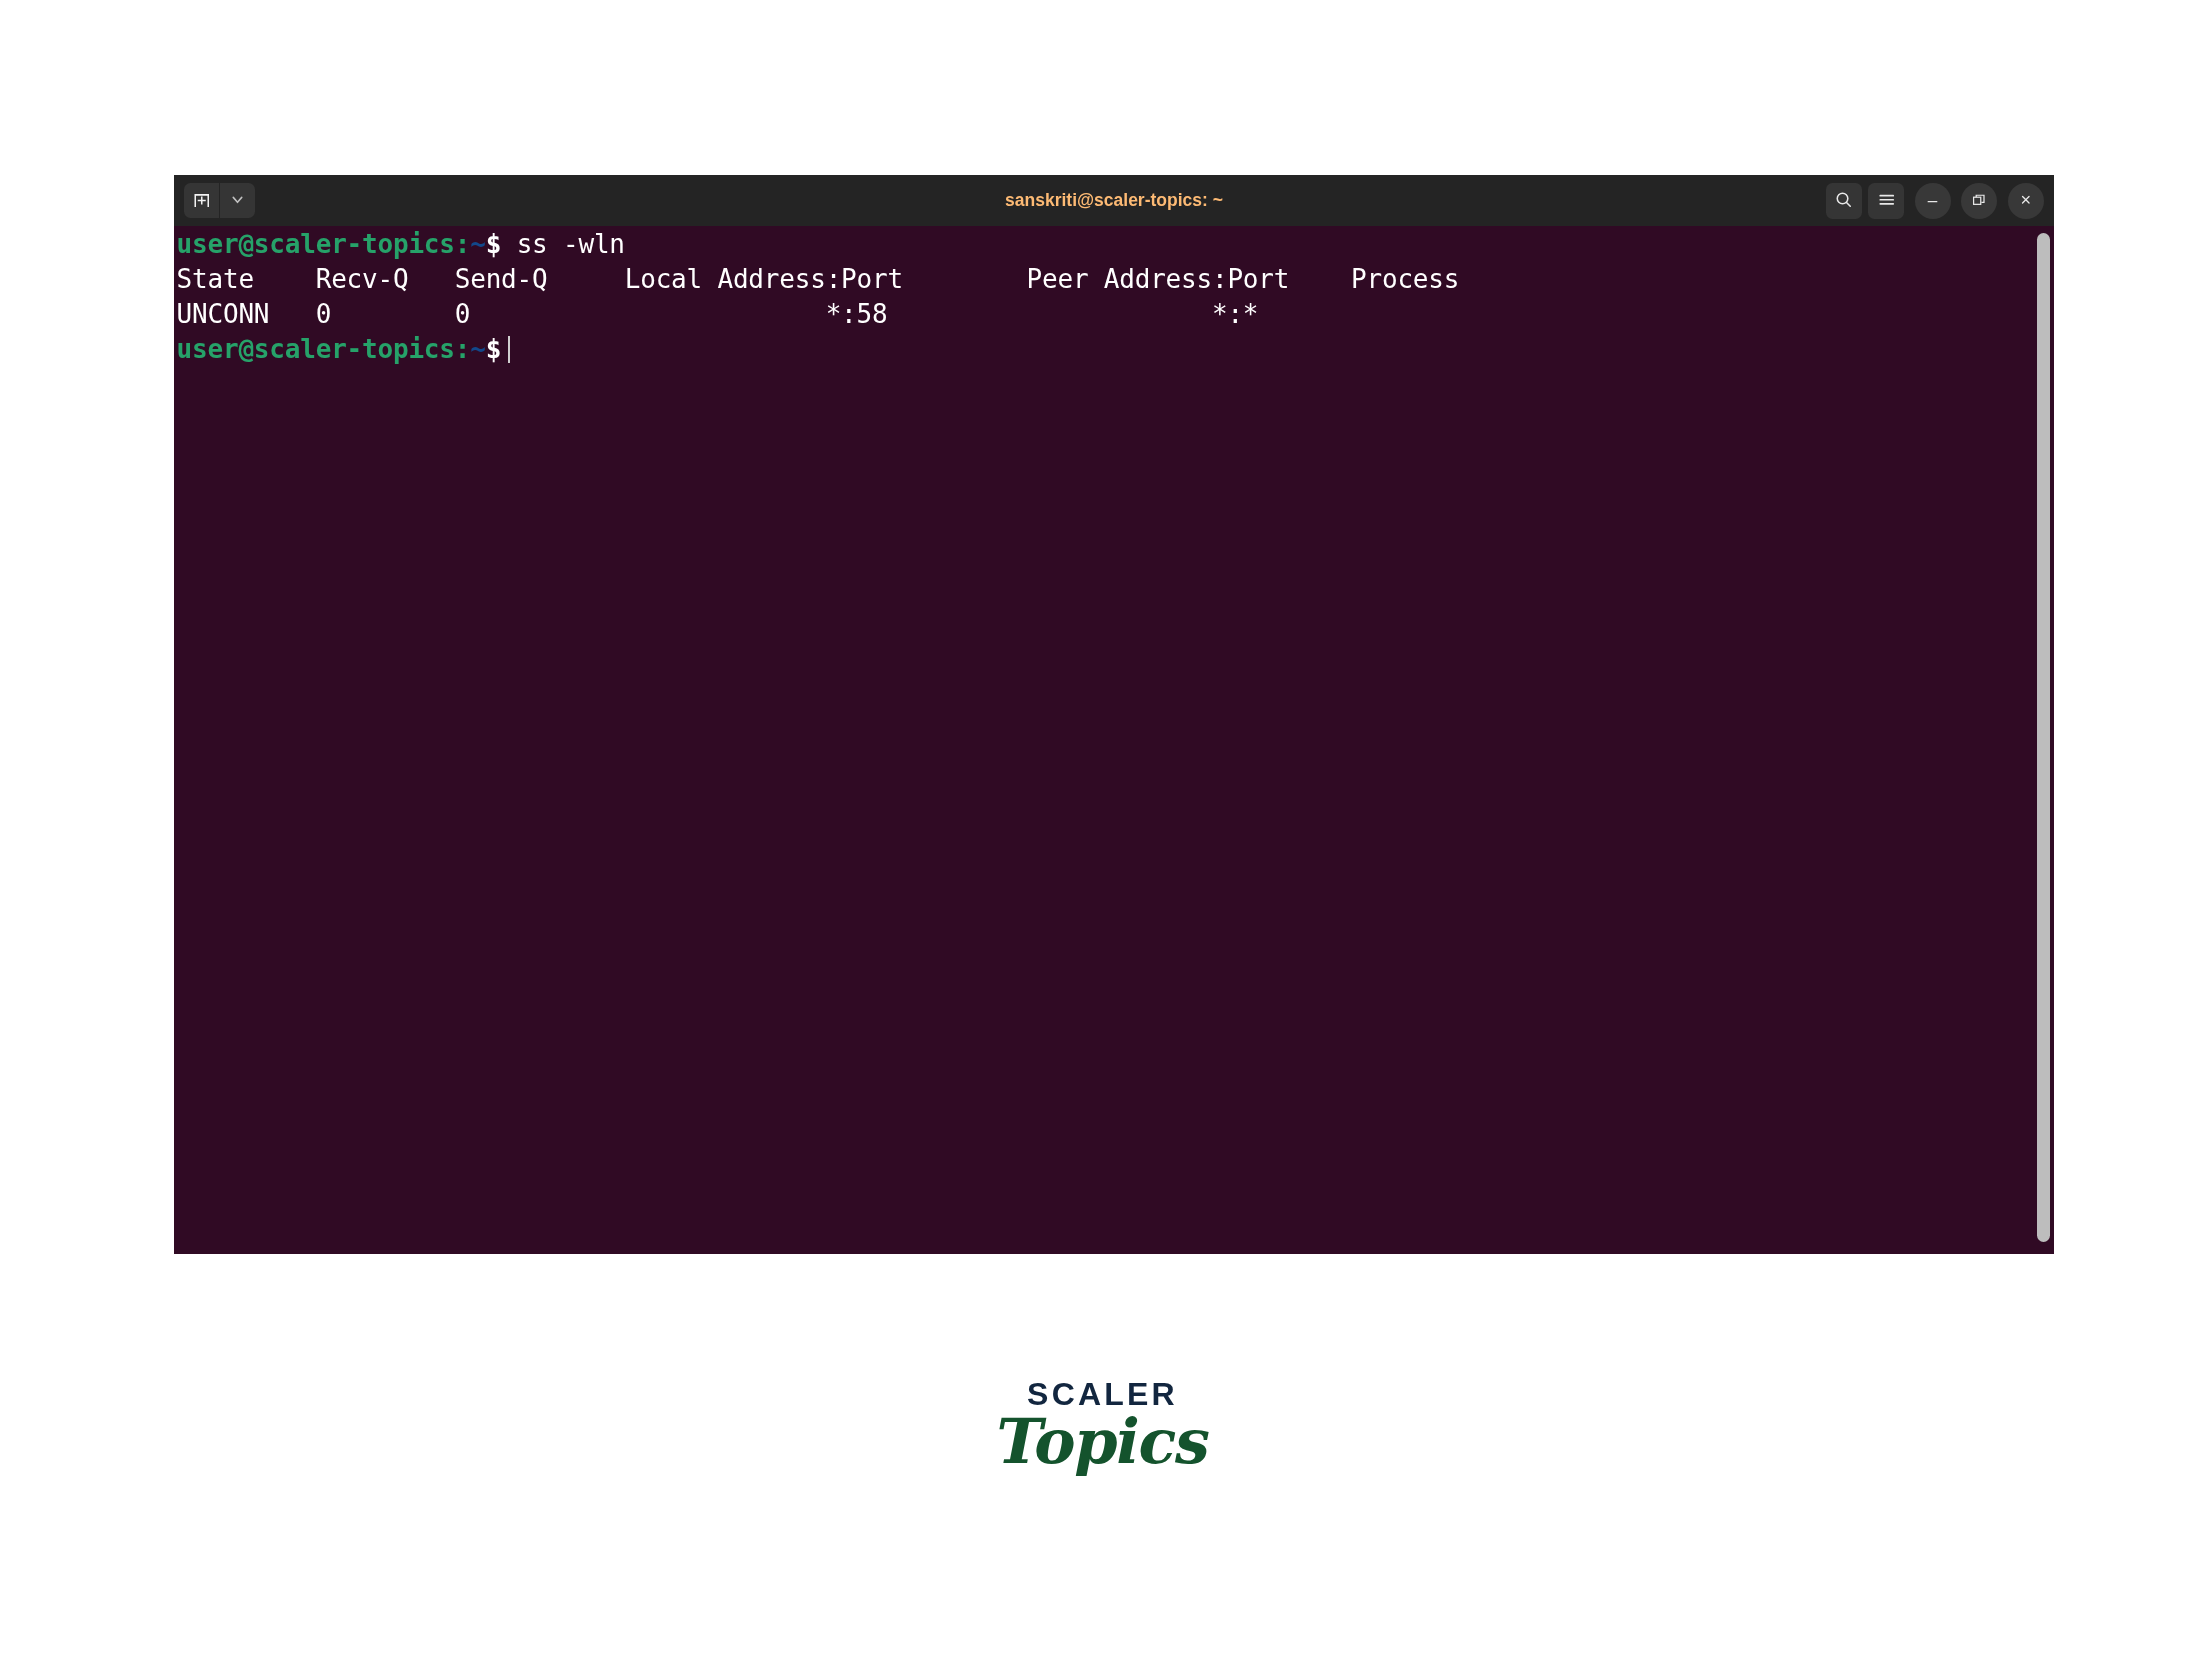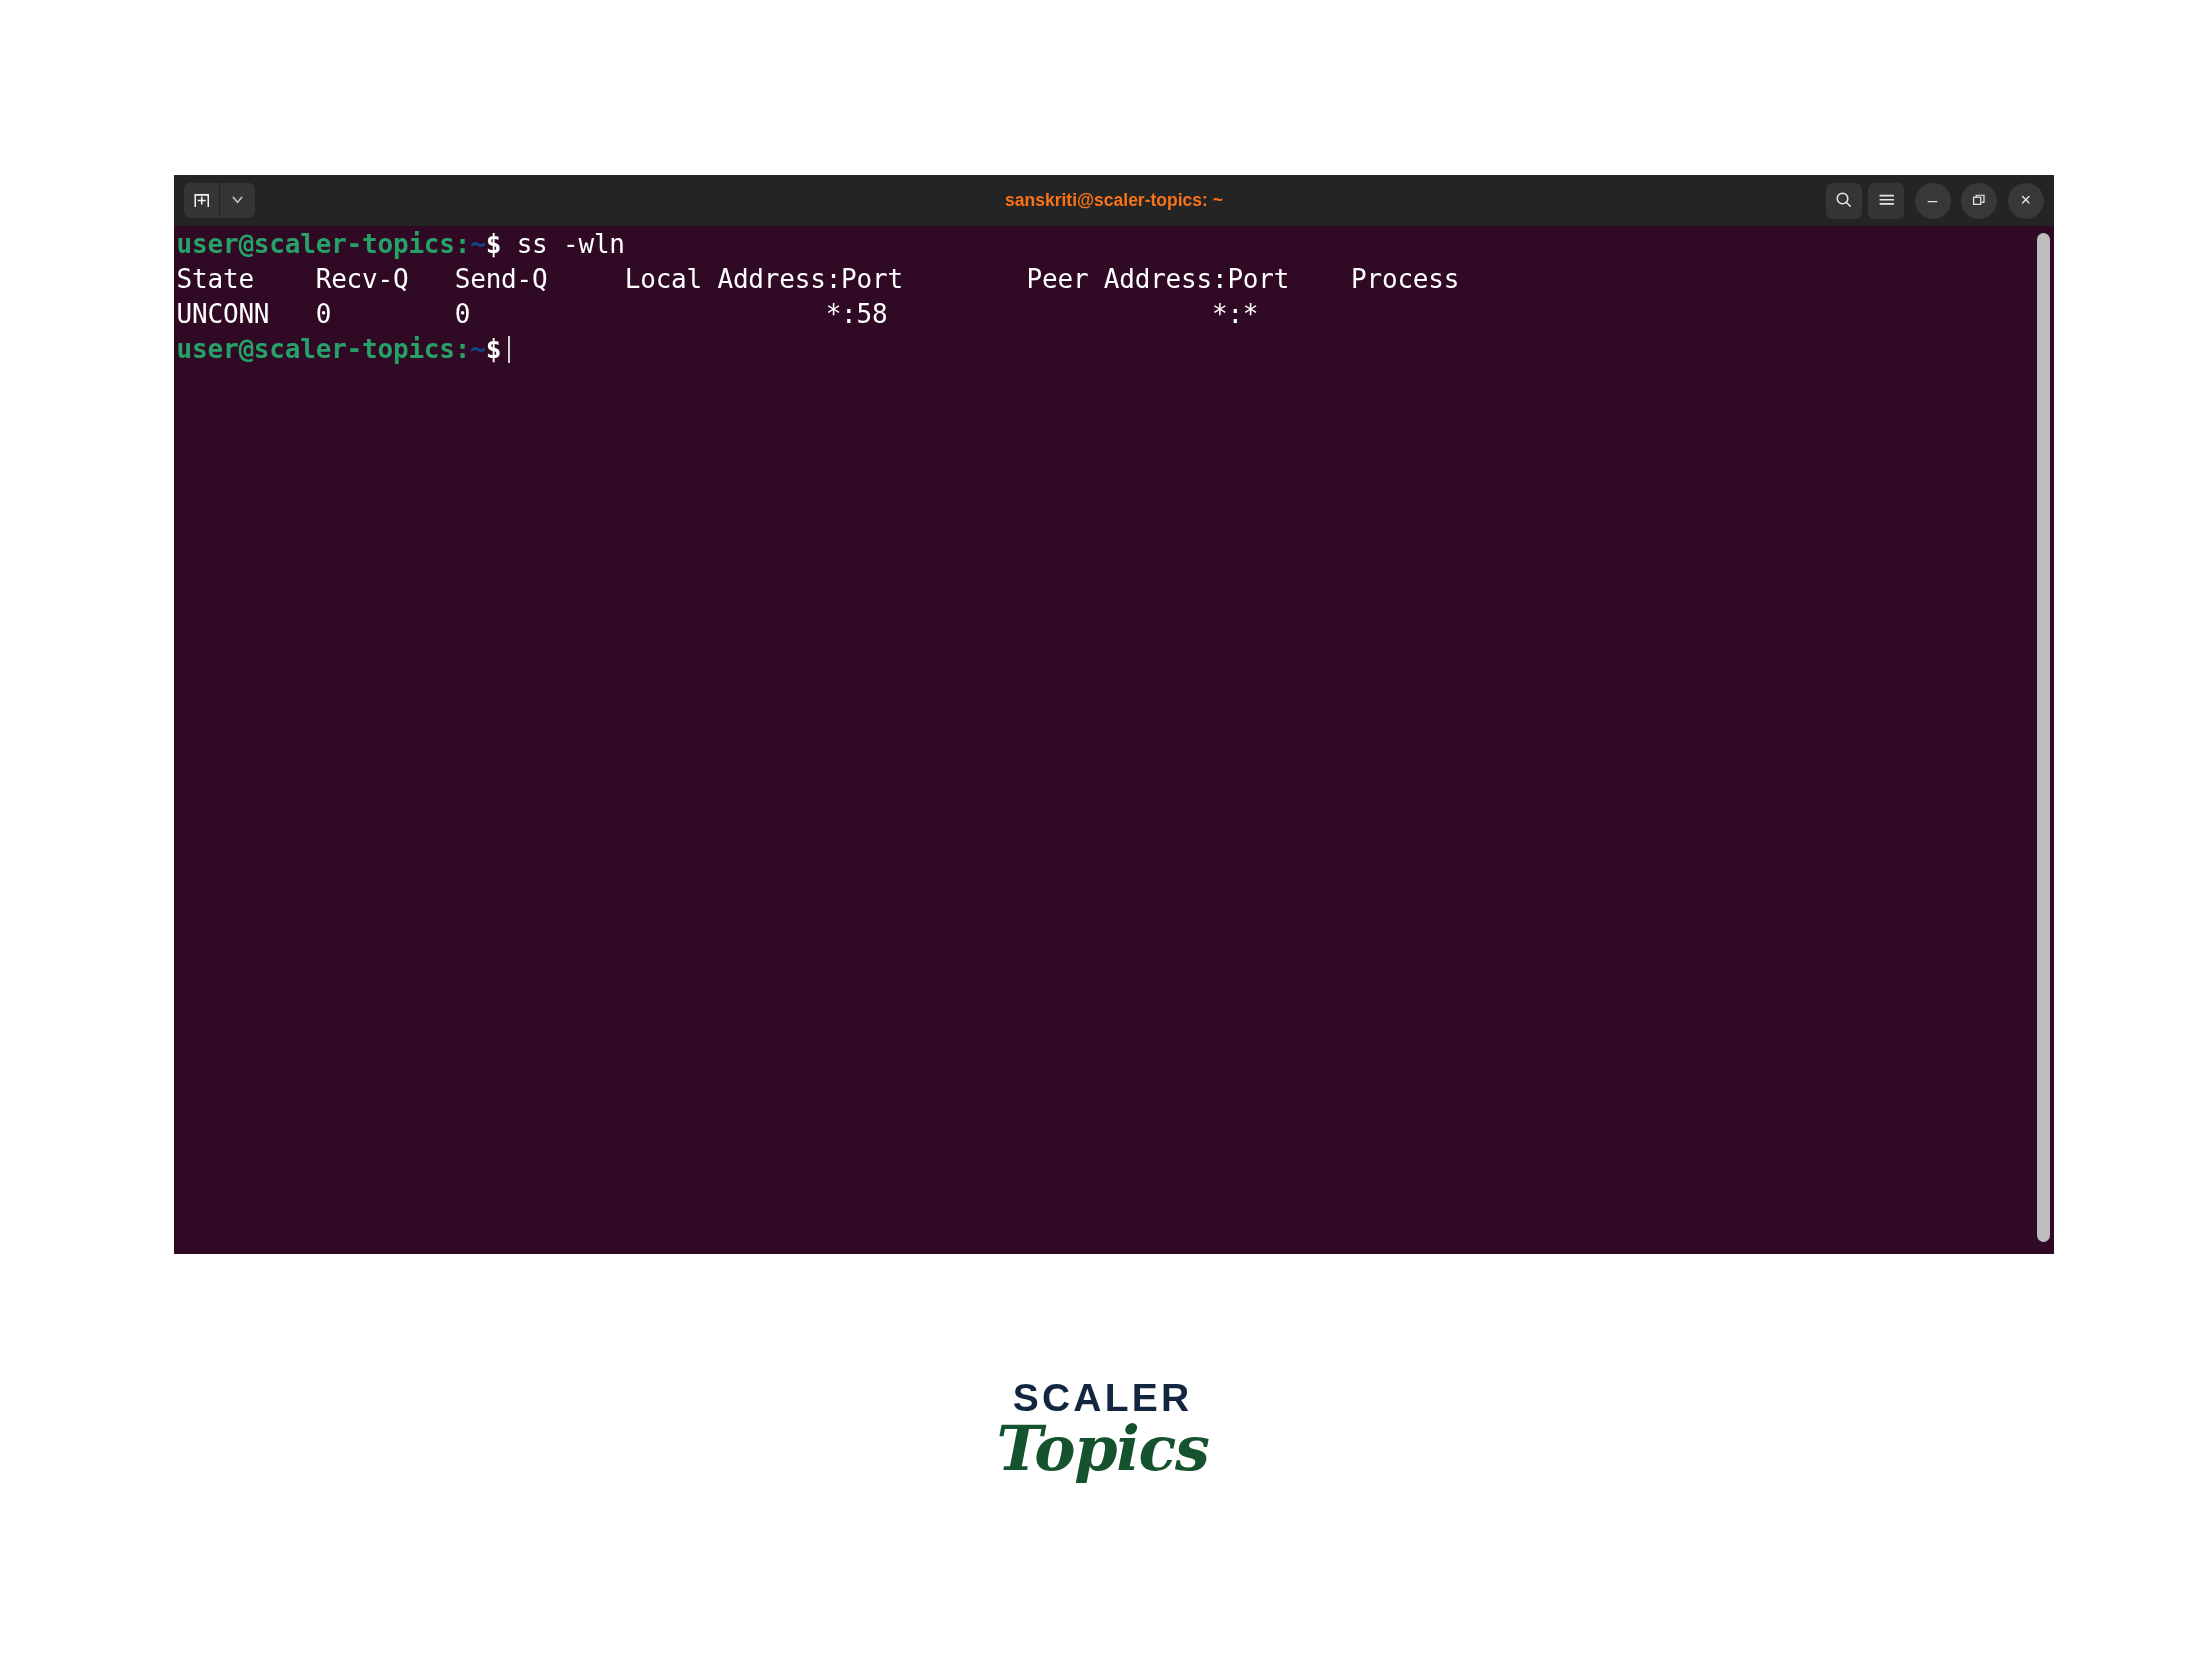--- a/index.html
+++ b/index.html
@@ -94,21 +94,21 @@
   }
 
   #window-title {
     position: absolute;
     left: 0;
     right: 0;
     top: 0;
     height: 43px;
     line-height: 51px;
     text-align: center;
-    color: #f97316;
+    color: #fdba74;
     font-size: 17.5px;
     font-weight: bold;
     font-family: "Liberation Sans", sans-serif;
     pointer-events: none;
     z-index: 1;
   }
 
   
   #terminal-body {
     position: relative;
@@ -159,21 +159,21 @@
   #brand-logo {
     position: absolute;
     left: 0;
     right: 0;
     top: 1378px;
     text-align: center;
   }
   #brand-scaler {
     font-family: "Liberation Sans", sans-serif;
     font-weight: bold;
-    font-size: 39px;
+    font-size: 32px;
     letter-spacing: 3.2px;
     color: #12263f;
     line-height: 1;
   }
   #brand-topics {
     font-family: "DejaVu Serif", serif;
     font-style: italic;
     font-weight: bold;
     font-size: 62px;
     color: #14532d;

